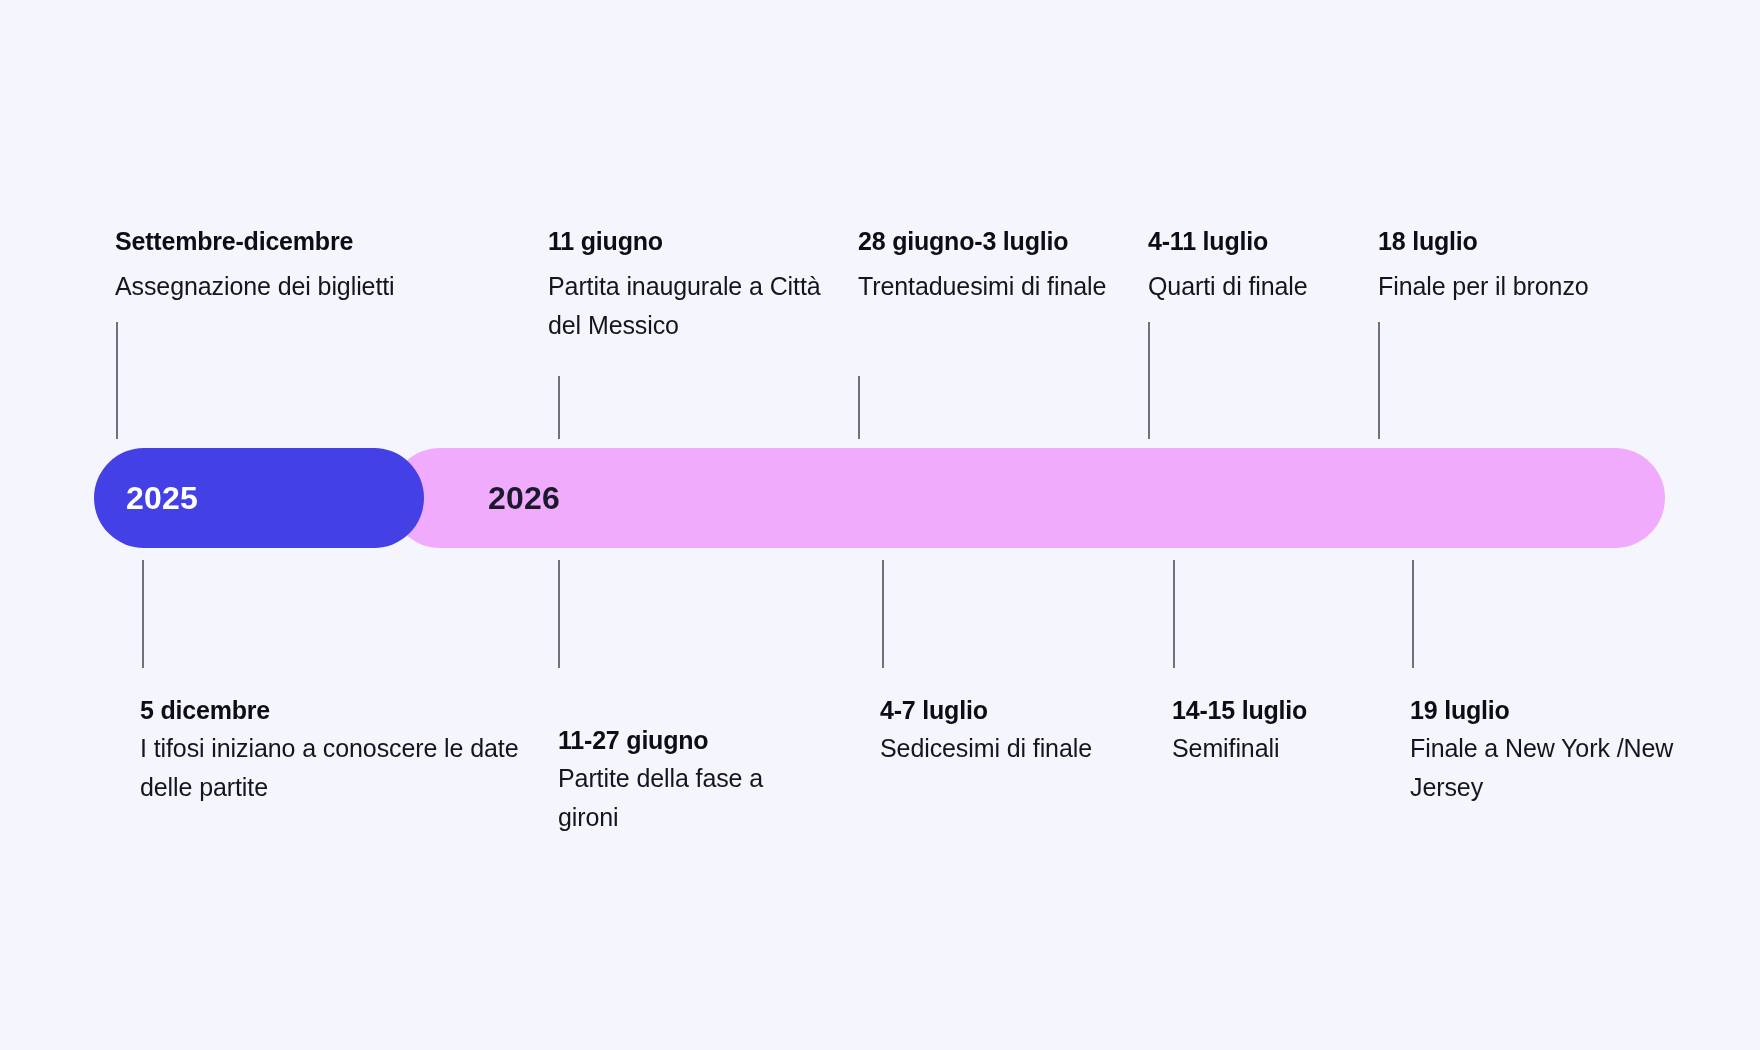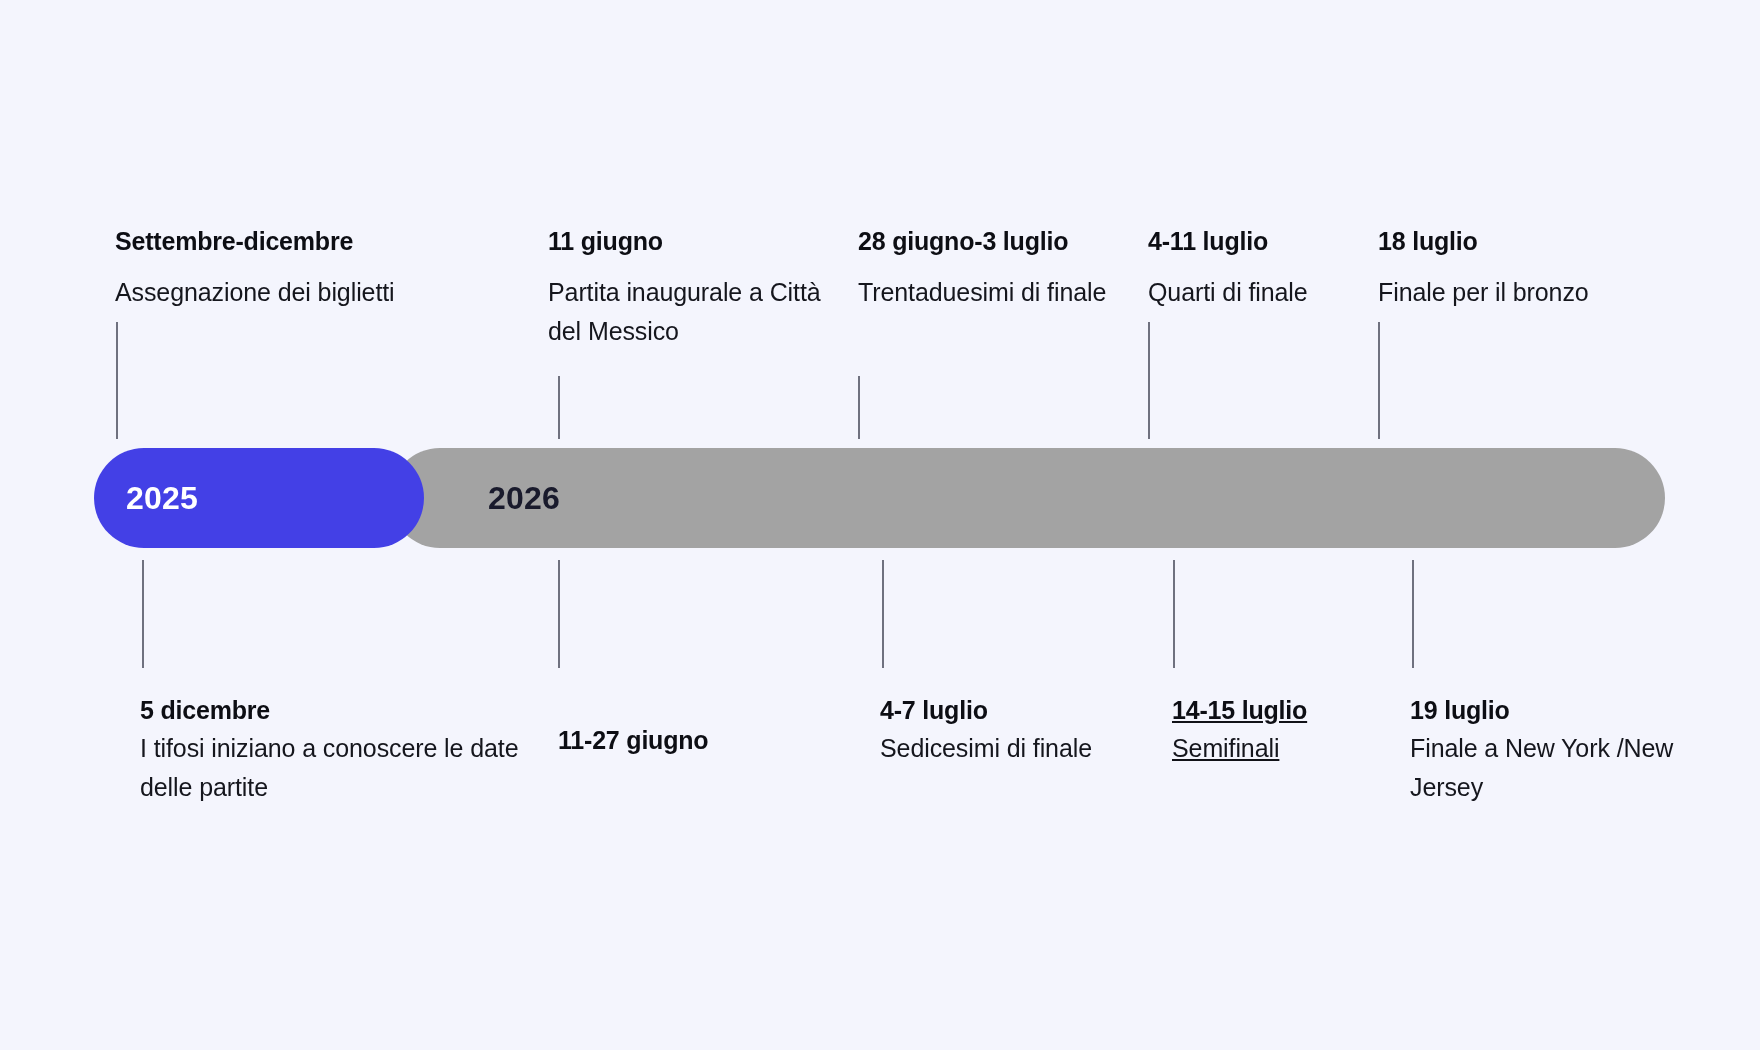--- a/index.html
+++ b/index.html
@@ -34,21 +34,21 @@
     white-space: nowrap;
   }
   .entry-desc {
     font-weight: normal;
     font-size: 25px;
     line-height: 1.55;
     letter-spacing: -0.1px;
     color: #15161d;
   }
 
-  .entry.top .entry-desc { margin-top: 16px; }
+  .entry.top .entry-desc { margin-top: 10px; }
   .entry.bottom .entry-desc { margin-top: 3px; }
 
   
   .tick {
     position: absolute;
     width: 2px;
     background: #6f717f;
   }
 
   
@@ -71,21 +71,21 @@
     left: 0;
     width: 330px;
     background: #4340e6;
     border-radius: 50px;
     padding-left: 32px;
     z-index: 2;
   }
   .bar-seg-2026 {
     left: 296px;
     width: 1275px;
-    background: #a3a3a3;
+    background: #f0abfc;
     border-radius: 50px;
     padding-left: 98px;
     z-index: 1;
   }
   .bar-year {
     font-size: 32px;
     font-weight: bold;
     letter-spacing: 0.2px;
     line-height: 1;
   }
@@ -143,28 +143,29 @@
   <div class="tick" style="left:1173px; top:560px; height:108px;"></div>
   <div class="tick" style="left:1412px; top:560px; height:108px;"></div>
 
   <div class="entry bottom" style="left:140px; top:694px; width:390px;">
     <div class="entry-date">5 dicembre</div>
     <div class="entry-desc">I tifosi iniziano a conoscere le date delle partite</div>
   </div>
 
   <div class="entry bottom" style="left:558px; top:724px; width:270px;">
     <div class="entry-date">11-27 giugno</div>
+    <div class="entry-desc">Partite della fase a gironi</div>
   </div>
 
   <div class="entry bottom" style="left:880px; top:694px; width:290px;">
     <div class="entry-date">4-7 luglio</div>
     <div class="entry-desc">Sedicesimi di finale</div>
   </div>
 
-  <div class="entry bottom" style="left:1172px; top:694px; width:230px;text-decoration:underline;">
+  <div class="entry bottom" style="left:1172px; top:694px; width:230px;">
     <div class="entry-date">14-15 luglio</div>
     <div class="entry-desc">Semifinali</div>
   </div>
 
   <div class="entry bottom" style="left:1410px; top:694px; width:275px;">
     <div class="entry-date">19 luglio</div>
     <div class="entry-desc">Finale a New York /New Jersey</div>
   </div>
 
 </div>

